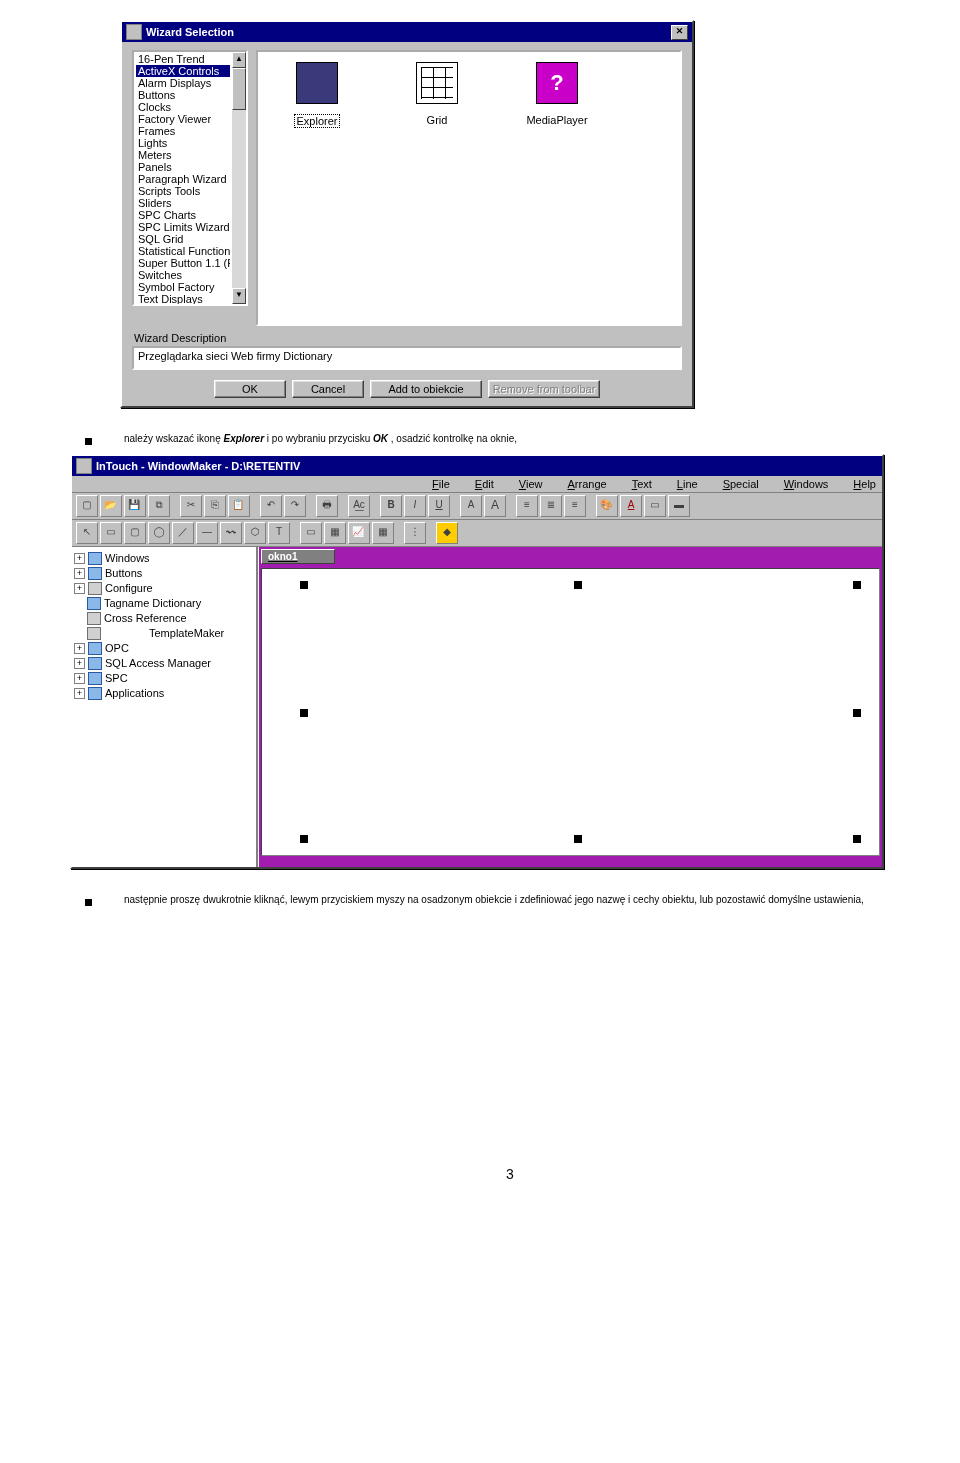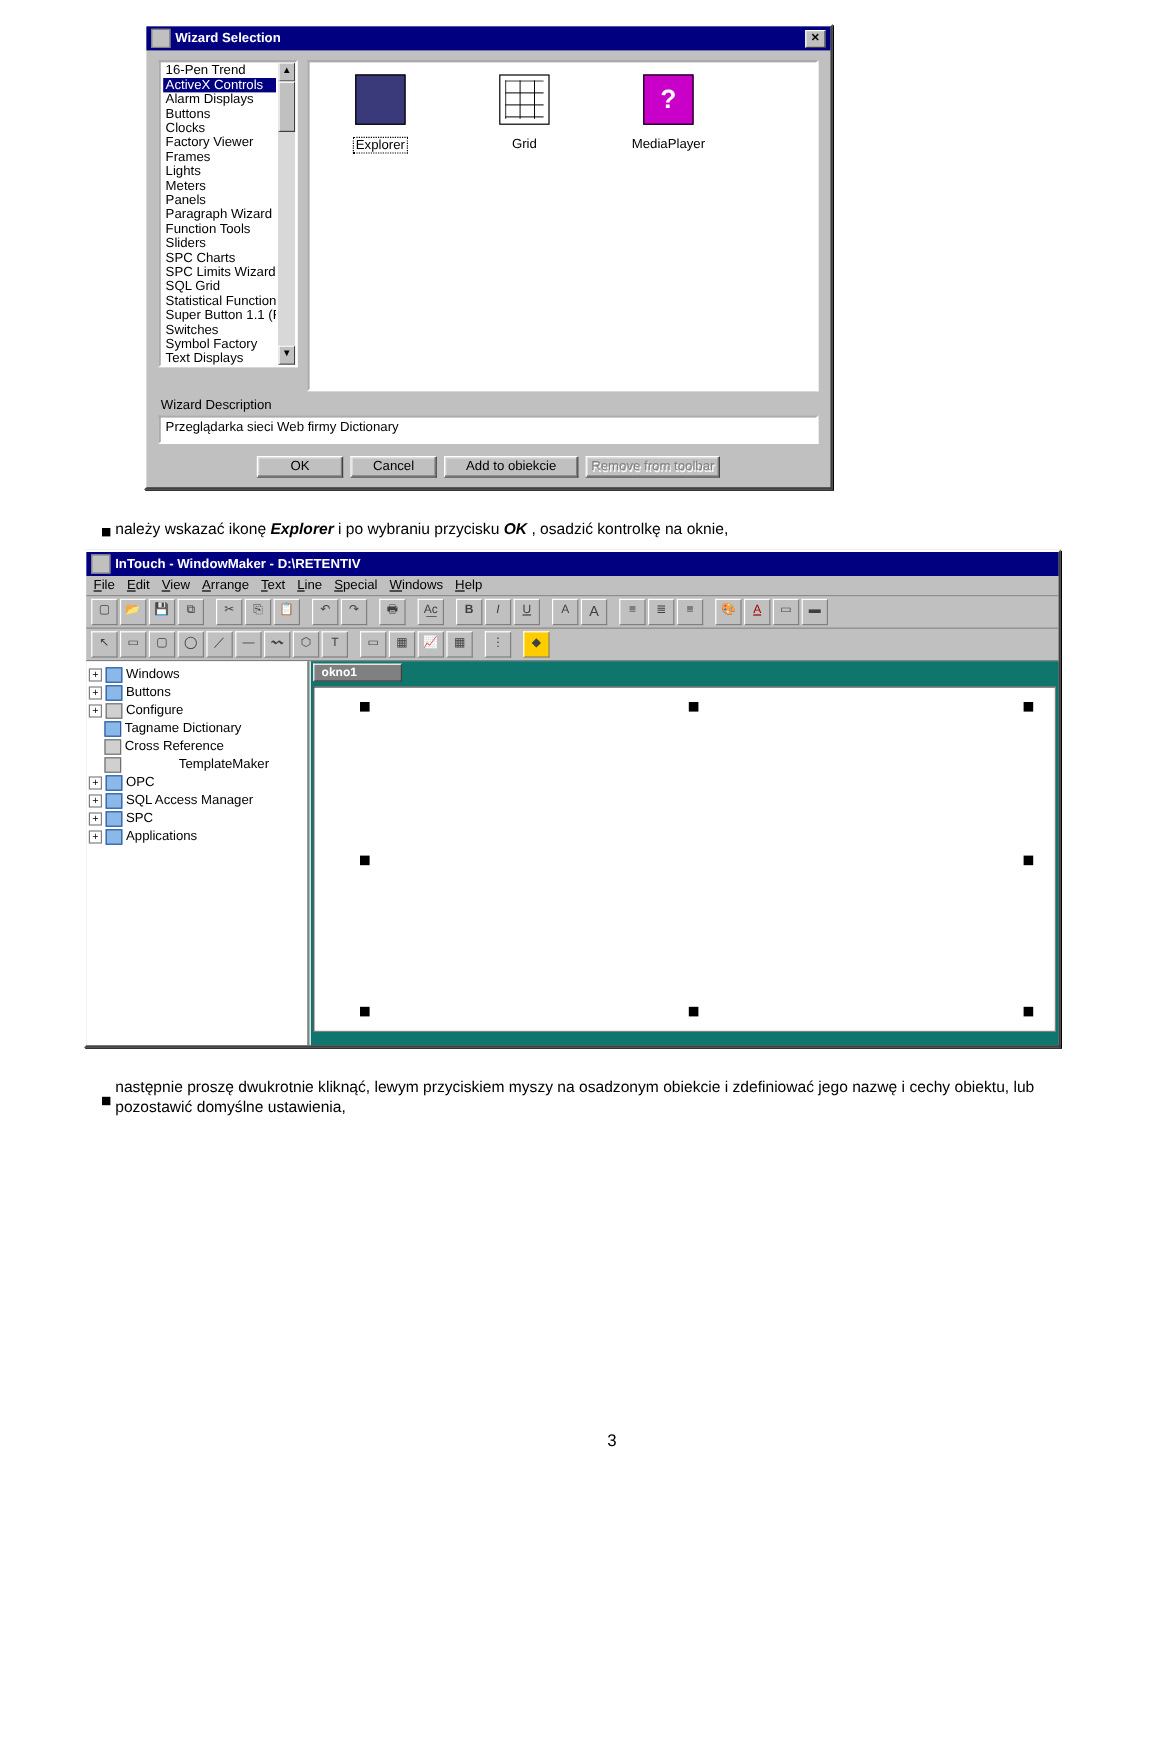--- a/index.html
+++ b/index.html
@@ -138,40 +138,41 @@
     padding:2px 0;
     width:110px;
     text-align:center;
     cursor:default;
   }
   .btn95.short { width:70px; }
   .btn95.disabled { color:#808080; text-shadow:1px 1px 0 #fff; }
 
   
   .doc-bullet {
-    display:flex; gap:4px; align-items:center;
+    display:flex; gap:32px; align-items:center;
     font-family: Arial, sans-serif;
-    font-size: 13px;
+    font-size: 10px;
     margin: 24px 0 8px -15px;
     line-height:1.35;
   }
   .doc-bullet .sq {
     width:7px; height:7px; background:#000; margin-top:6px; flex-shrink:0;
   }
   .doc-bullet em { font-style: italic; font-weight: bold; }
   .doc-bullet em.it { font-style: italic; font-weight: bold; }
 
   
   .win2 { margin-left:-30px; }
   .menubar {
     background:#c0c0c0;
-    display:flex; gap:10px;
+    display:flex; gap:25px;
     padding:2px 6px;
     font-size:11px;
     border-bottom:1px solid #808080;
+    justify-content:flex-end;
   }
   .menubar span u { text-decoration: underline; }
   .toolbar {
     background:#c0c0c0;
     padding:2px 4px;
     display:flex; align-items:center; gap:2px;
     border-bottom:1px solid #808080;
     height:22px;
   }
   .tbtn {
@@ -200,23 +201,24 @@
     line-height:8px; text-align:center; color:#000; background:#fff;
   }
   .tree-ic {
     width:12px; height:11px; background:#ffe9a8; border:1px solid #a07000;
     flex-shrink:0;
   }
   .tree-ic.blue { background:#8ab8e8; border-color:#2a5aa0; }
   .tree-ic.gray { background:#d0d0d0; border-color:#707070; }
   .canvas-wrap {
     flex:1;
-    background:#0f766e;
+    background:#a21caf;
     position:relative;
     border-left:1px solid #fff;
+    text-decoration:underline;
   }
   .canvas-tab {
     background:#808080; color:#fff; font-weight:bold; font-size:10px;
     width:60px; padding:1px 6px;
     border:1px solid; border-color:#fff #404040 #404040 #fff;
     margin:2px 0 0 2px;
   }
   .canvas {
     margin:4px 2px 0 2px;
     background:#fff;
@@ -255,21 +257,21 @@
             <div class="list-item sel">ActiveX Controls</div>
             <div class="list-item">Alarm Displays</div>
             <div class="list-item">Buttons</div>
             <div class="list-item">Clocks</div>
             <div class="list-item">Factory Viewer</div>
             <div class="list-item">Frames</div>
             <div class="list-item">Lights</div>
             <div class="list-item">Meters</div>
             <div class="list-item">Panels</div>
             <div class="list-item">Paragraph Wizard</div>
-            <div class="list-item">Function Tools</div>
+            <div class="list-item">Scripts Tools</div>
             <div class="list-item">Sliders</div>
             <div class="list-item">SPC Charts</div>
             <div class="list-item">SPC Limits Wizard</div>
             <div class="list-item">SQL Grid</div>
             <div class="list-item">Statistical Function</div>
             <div class="list-item">Super Button 1.1 (F</div>
             <div class="list-item">Switches</div>
             <div class="list-item">Symbol Factory</div>
             <div class="list-item">Text Displays</div>
           </div>

